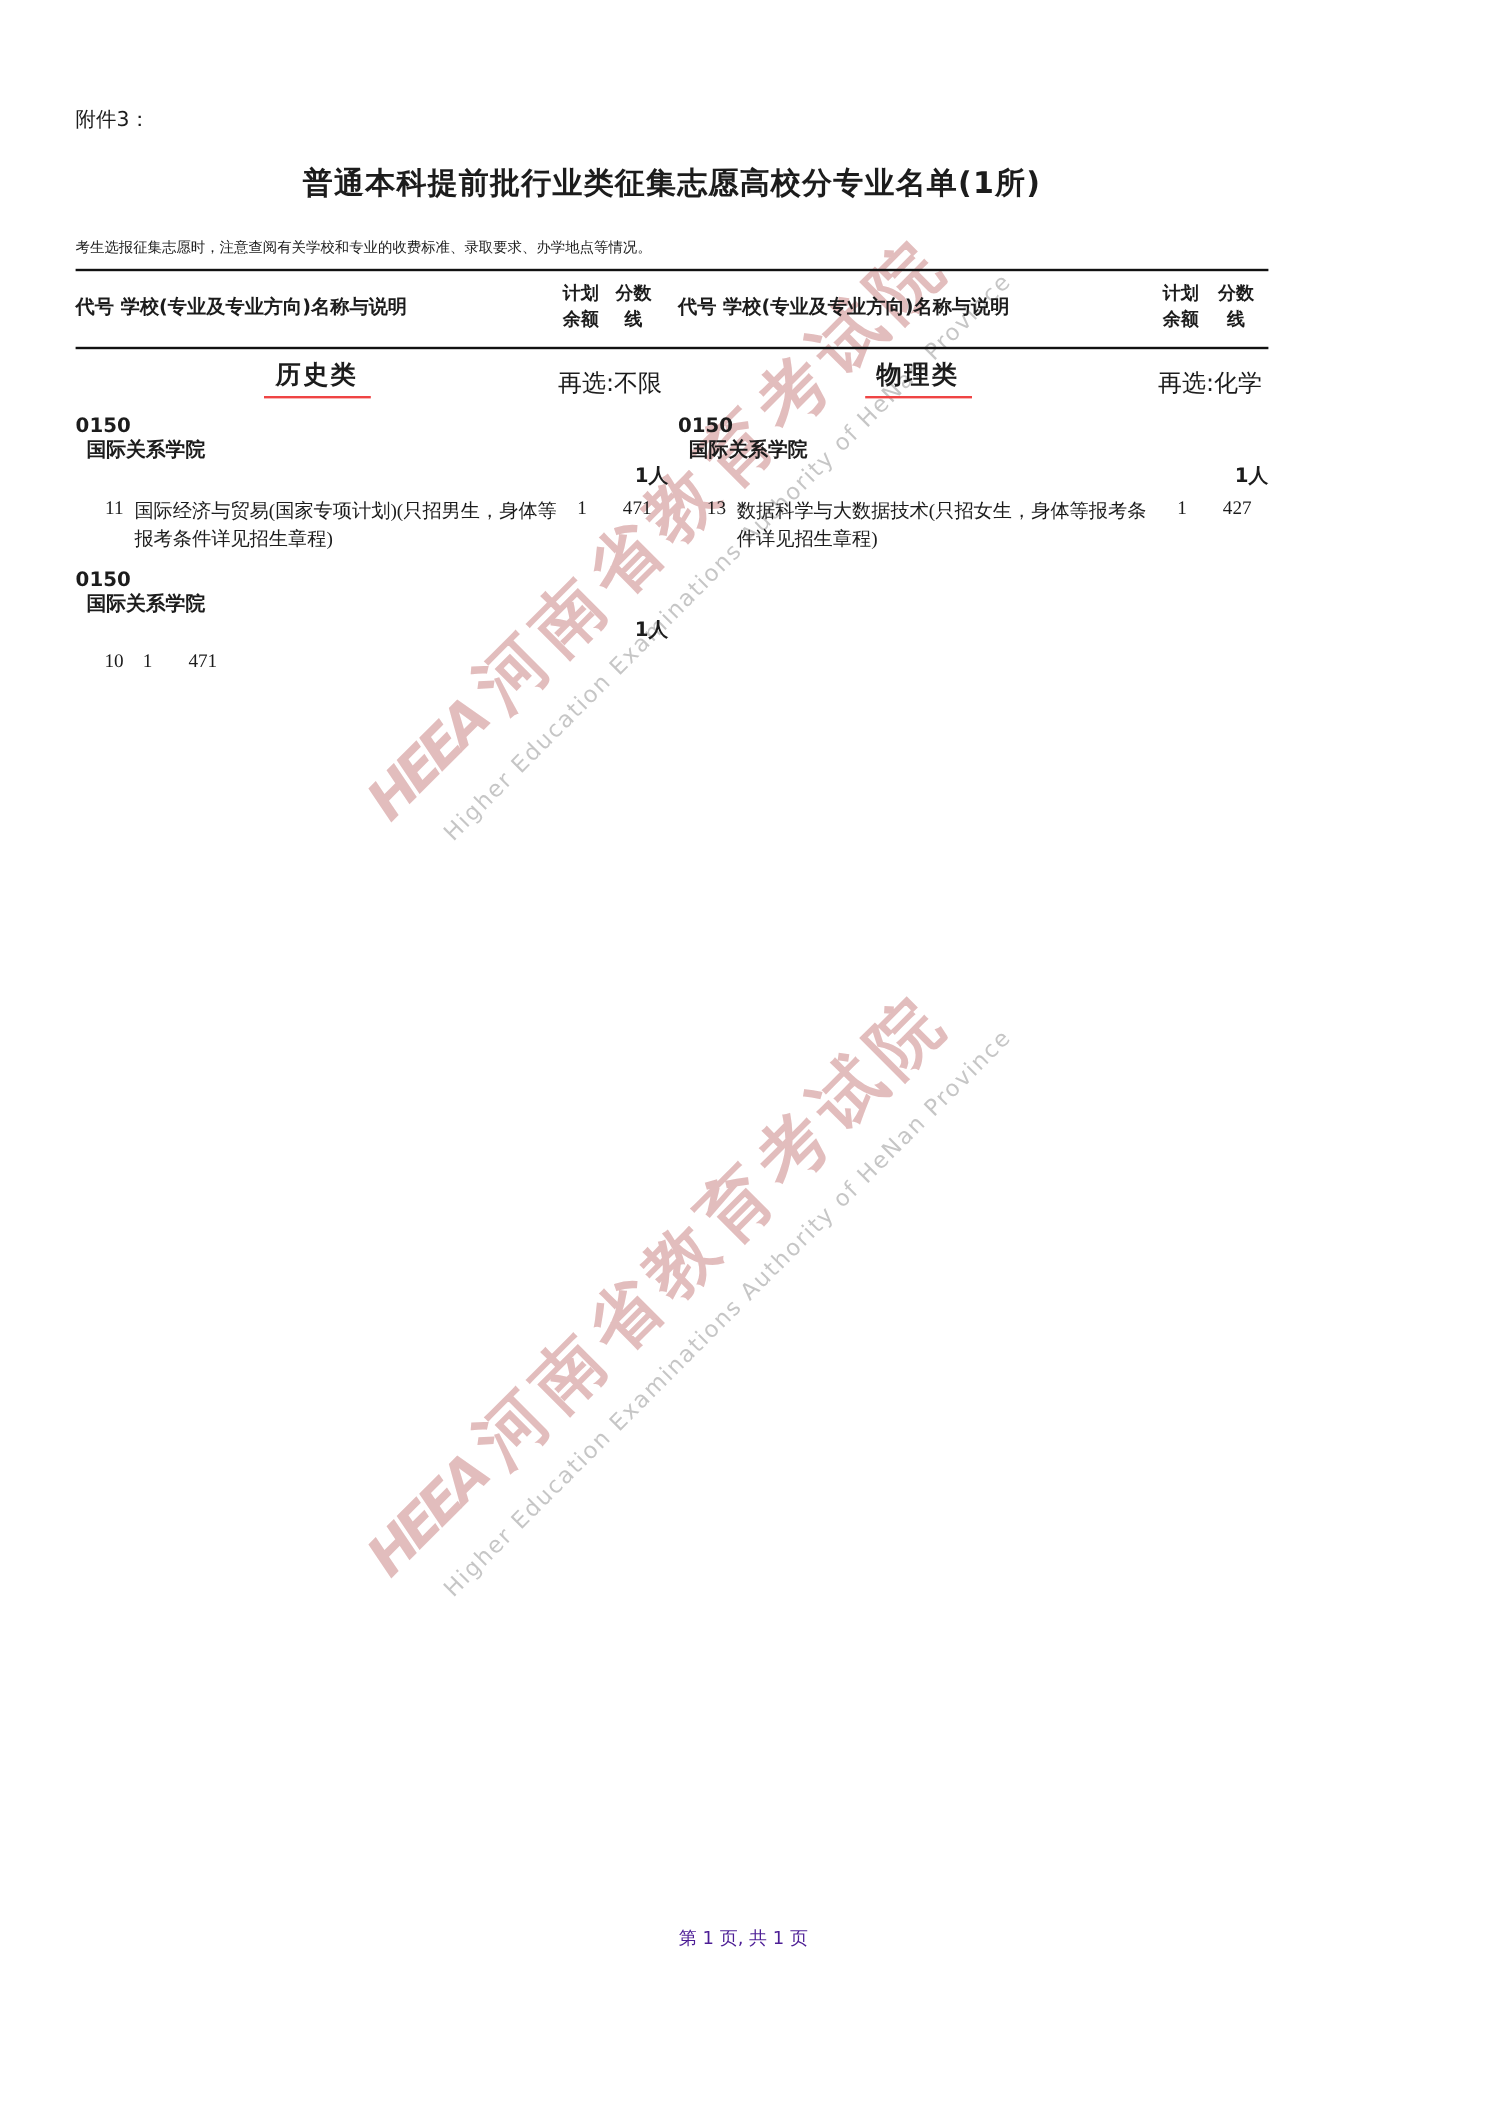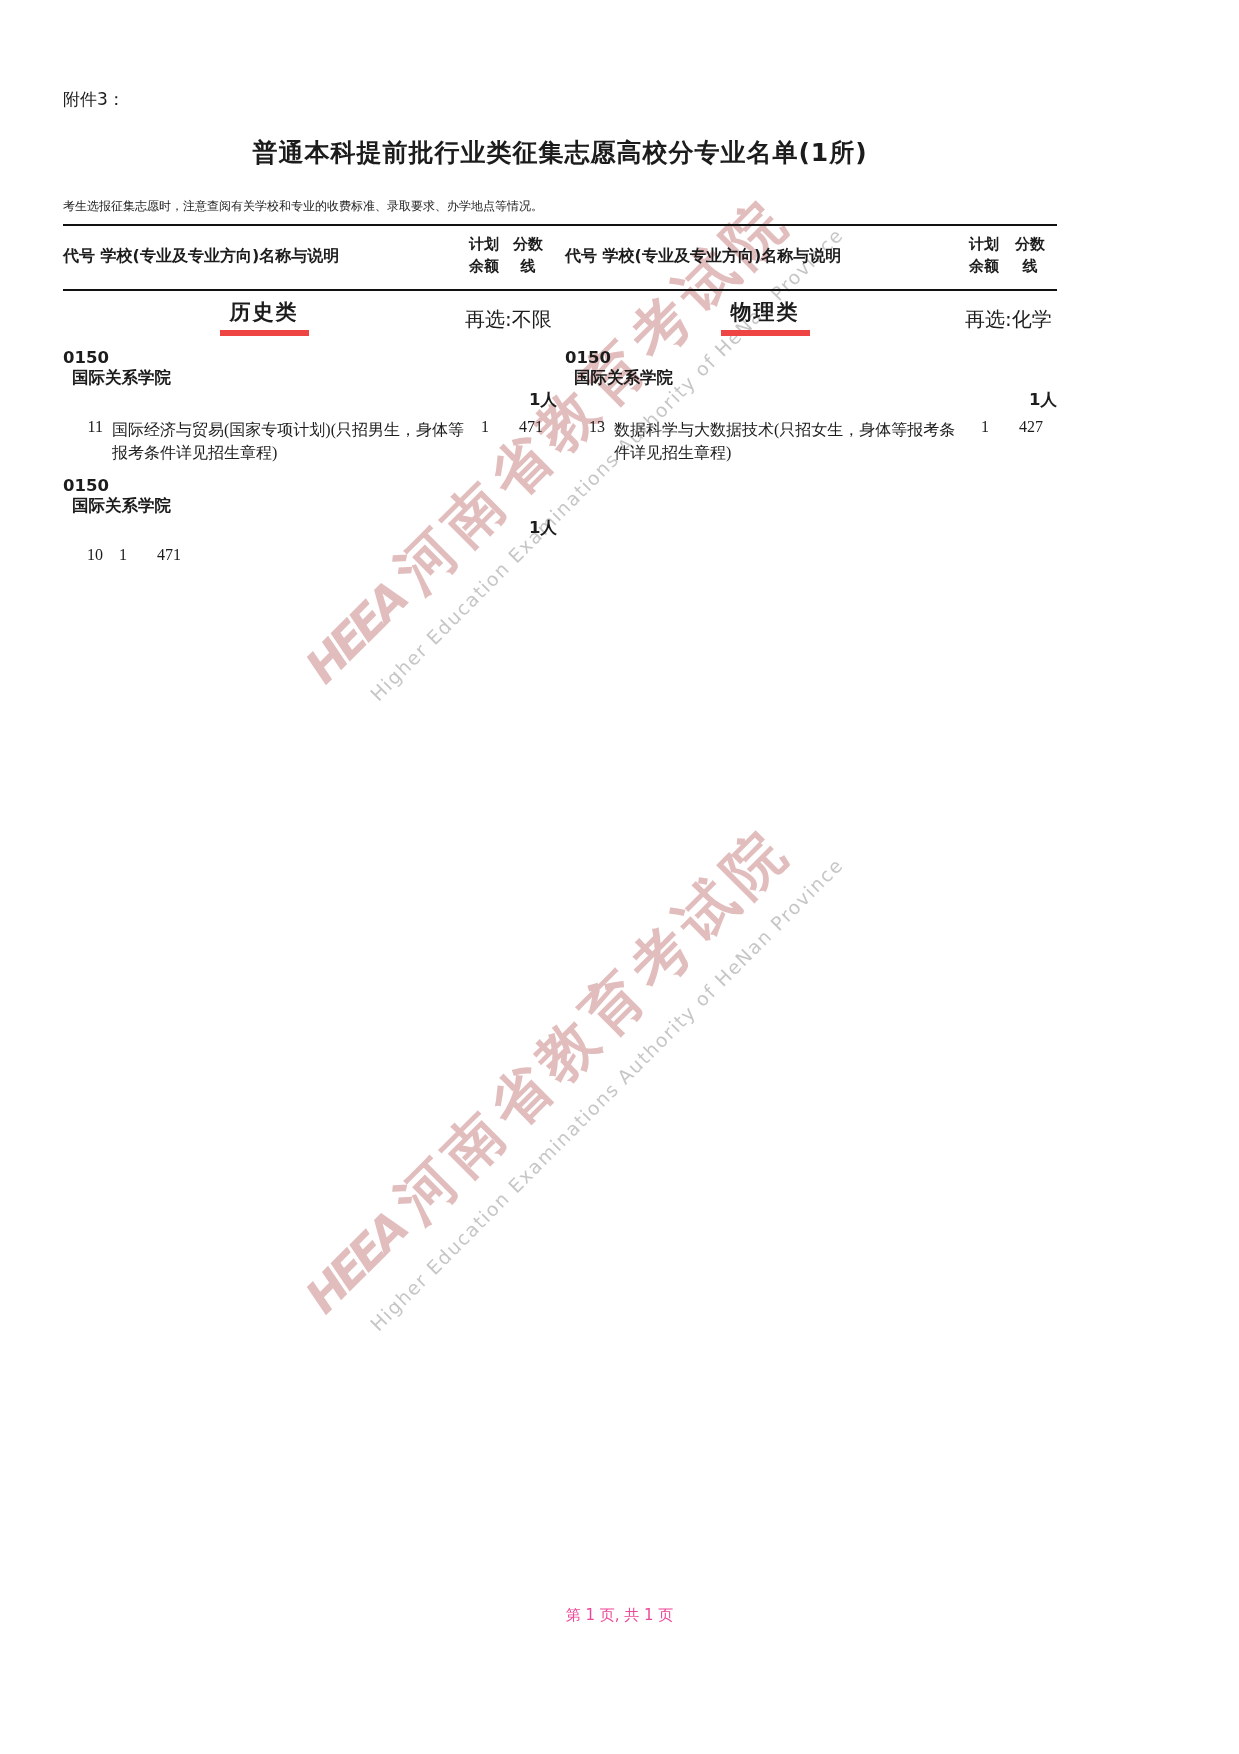--- a/index.html
+++ b/index.html
@@ -53,35 +53,35 @@
   .hdr-plan.right  { left:961px; }
   .hdr-score.right { left:1007px; }
   
   .col { position:absolute; top:298px; }
   .col.left  { left:63px;  width:494px; }
   .col.right { left:565px; width:492px; }
   .cat-row { display:flex; align-items:flex-start; }
   .cat-center { flex:1; text-align:center; }
   .category {
     display:inline-block; font-size:21px; font-weight:bold;
-    letter-spacing:2px; border-bottom:6px solid #ef4444; padding:0 10px 4px;
+    letter-spacing:2px; border-bottom:2px solid #ef4444; padding:0 10px 4px;
   }
   .reselect { width:92px; flex:none; text-align:left; font-weight:normal; font-size:20px; padding-top:8px; }
   .school-row { display:flex; margin-top:12px; font-weight:bold; font-size:16.5px;flex-direction:column; }
   .school-row .g-code { width:40px; flex:none; text-align:right; }
   .school-row .g-name { margin-left:9px; }
   .school-row .g-count { margin-left:9px;text-align:right; }
   .major-row { display:flex; align-items:flex-start; margin-top:7px; font-size:16px;font-family:Liberation Serif, serif; }
   .major-row .m-code { width:40px; flex:none; text-align:right; }
   .major-row .m-name { flex:1; margin-left:9px; line-height:1.45; }
   .major-row .m-plan { width:40px; flex:none; text-align:center; }
   .major-row .m-score { width:52px; flex:none; text-align:center; }
   .footer {
     position:absolute; left:0; right:0; top:1606px;
-    text-align:center; font-size:15px; color:#ec4899;
+    text-align:center; font-size:15px; color:#4c1d95;
   }
 </style>
 </head>
 <body>
 
 <div class="wm-layer">
   <div class="watermark" style="left:228px; top:398px;">
     <div class="wm-line1">
       <span class="wm-logo">HEEA</span>
       <span class="wm-cn">河南省教育考试院</span>

